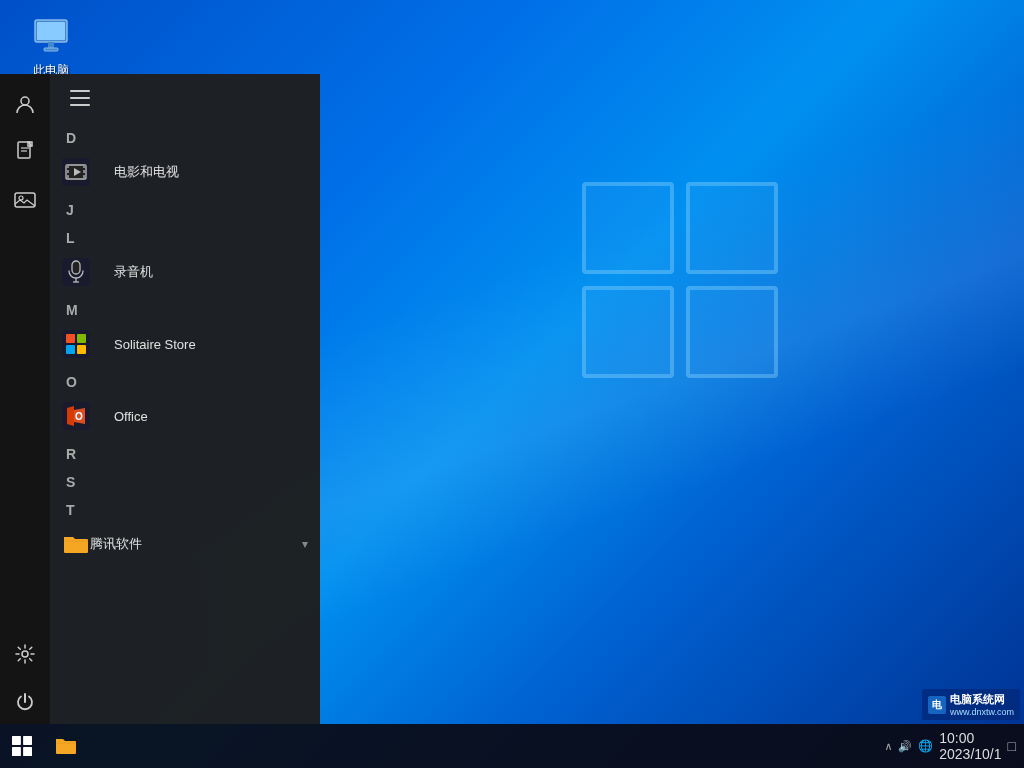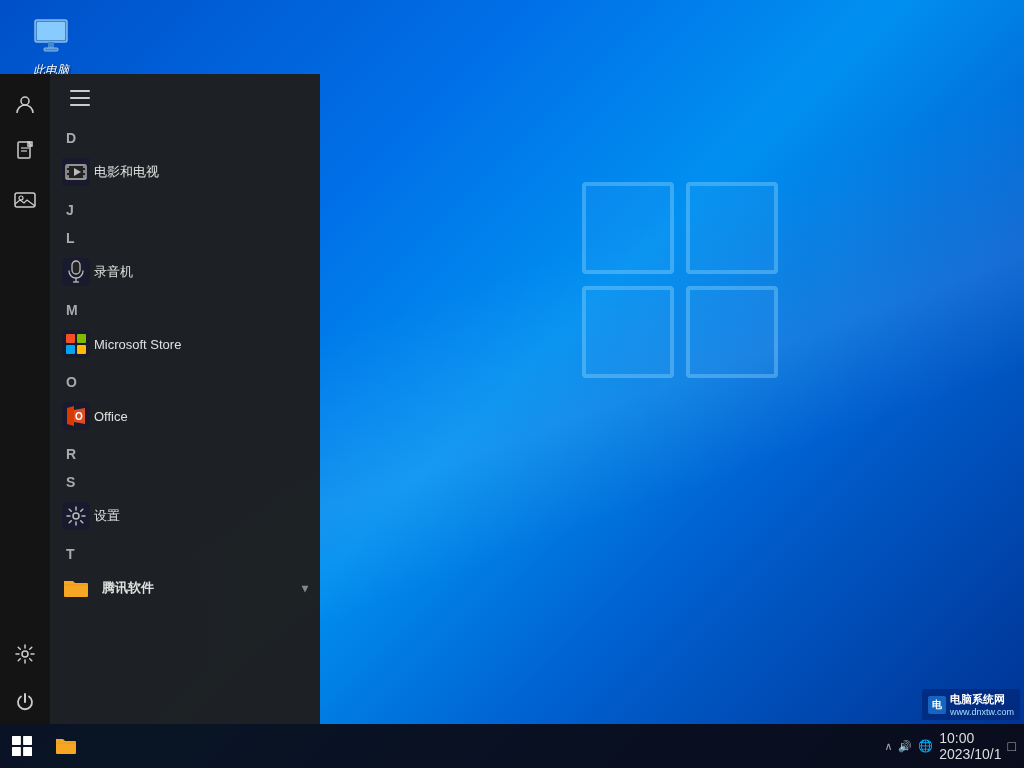--- a/index.html
+++ b/index.html
@@ -103,21 +103,20 @@
     }
     .desktop-icon-img {
       width: 42px;
       height: 42px;
     }
     .desktop-icon-label {
       color: white;
       font-size: 12px;
       text-align: center;
       text-shadow: 1px 1px 2px rgba(0,0,0,0.8);
-      font-style: italic;
     }
 
     
     #start-menu {
       position: absolute;
       bottom: 44px;
       left: 0;
       width: 320px;
       height: 650px;
       background: rgba(30,30,30,0.97);
@@ -202,21 +201,21 @@
       font-size: 14px;
       font-weight: 600;
     }
 
     
     .app-item {
       display: flex;
       align-items: center;
       padding: 6px 12px;
       cursor: pointer;
-      gap: 4px;
+      gap: 24px;
       height: 44px;
     }
 
     .app-icon {
       width: 28px;
       height: 28px;
       display: flex;
       align-items: center;
       justify-content: center;
       flex-shrink: 0;
@@ -231,23 +230,21 @@
       overflow: hidden;
       text-overflow: ellipsis;
     }
 
     
     .app-item-folder {
       display: flex;
       align-items: center;
       padding: 6px 12px;
       cursor: pointer;
-      gap: 12px;
-      height: 44px;
-      font-weight: bold;
+      height: 44px;
     }
 
     .folder-expand {
       margin-left: auto;
       color: #888;
       font-size: 12px;
     }
     .icon-folder { background: transparent; }
 
     
@@ -405,48 +402,39 @@
         <div class="section-letter">M</div>
         <div class="app-item">
           <div class="app-icon" style="background:#1a1a2e;">
             <svg width="22" height="22" viewBox="0 0 22 22" fill="none">
               <rect x="1" y="1" width="9" height="9" rx="1" fill="#f25022"></rect>
               <rect x="12" y="1" width="9" height="9" rx="1" fill="#7fba00"></rect>
               <rect x="1" y="12" width="9" height="9" rx="1" fill="#00a4ef"></rect>
               <rect x="12" y="12" width="9" height="9" rx="1" fill="#ffb900"></rect>
             </svg>
           </div>
-          <span class="app-label">Microsoft Store</span>
+          <span class="app-label">Solitaire Store</span>
         </div>
 
         <div class="section-letter">O</div>
         <div class="app-item">
           <div class="app-icon" style="background:#1a1a2e;">
             <svg width="24" height="24" viewBox="0 0 24 24" fill="none">
 
               <path d="M3 4 L10 2 L10 22 L3 20 Z" fill="#d73b02"></path>
               <path d="M10 6 L21 4 L21 20 L10 18 Z" fill="#ff5722" opacity="0.85"></path>
               <text x="11" y="16" font-size="10" fill="white" font-weight="bold">O</text>
             </svg>
           </div>
           <span class="app-label">Office</span>
         </div>
 
         <div class="section-letter">R</div>
 
         <div class="section-letter">S</div>
-        <div class="app-item">
-          <div class="app-icon" style="background:#1a1a2e;">
-            <svg width="22" height="22" viewBox="0 0 22 22" fill="none">
-              <circle cx="11" cy="11" r="3" stroke="#bbb" stroke-width="1.5"></circle>
-              <path d="M11 2v3M11 17v3M2 11h3M17 11h3M4.2 4.2l2.1 2.1M15.7 15.7l2.1 2.1M4.2 17.8l2.1-2.1M15.7 6.3l2.1-2.1" stroke="#bbb" stroke-width="1.5" stroke-linecap="round"></path>
-            </svg>
-          </div>
-          <span class="app-label">设置</span>
-        </div>
 
         <div class="section-letter">T</div>
         <div class="app-item-folder">
           <div class="app-icon icon-folder">
             <svg width="26" height="22" viewBox="0 0 26 22" fill="none">
               <path d="M1 4 L1 19 Q1 20 2 20 L24 20 Q25 20 25 19 L25 7 Q25 6 24 6 L12 6 L10 4 Z" fill="#f5a623"></path>
               <path d="M1 8 L25 8" stroke="#e09020" stroke-width="0.5"></path>
             </svg>
           </div>
           <span class="app-label">腾讯软件</span>

